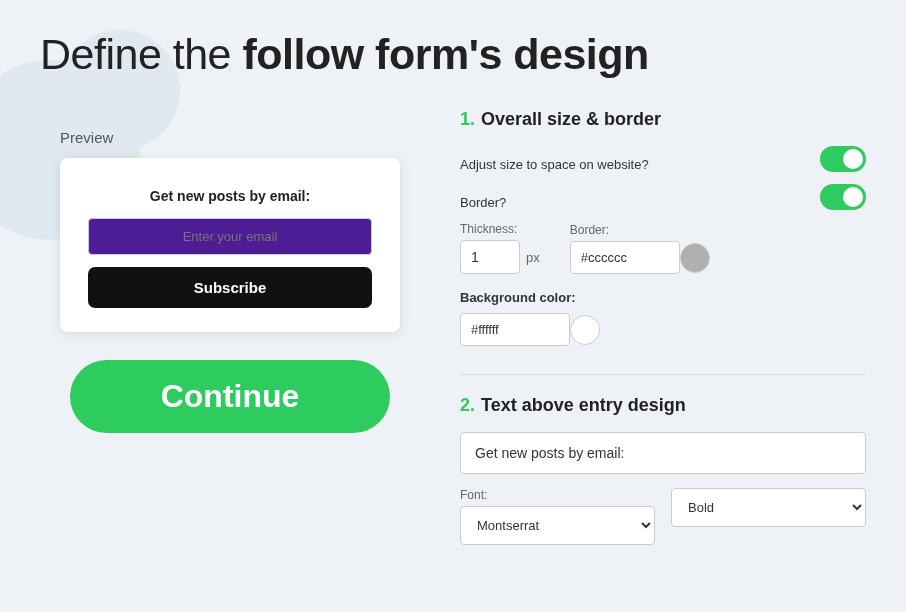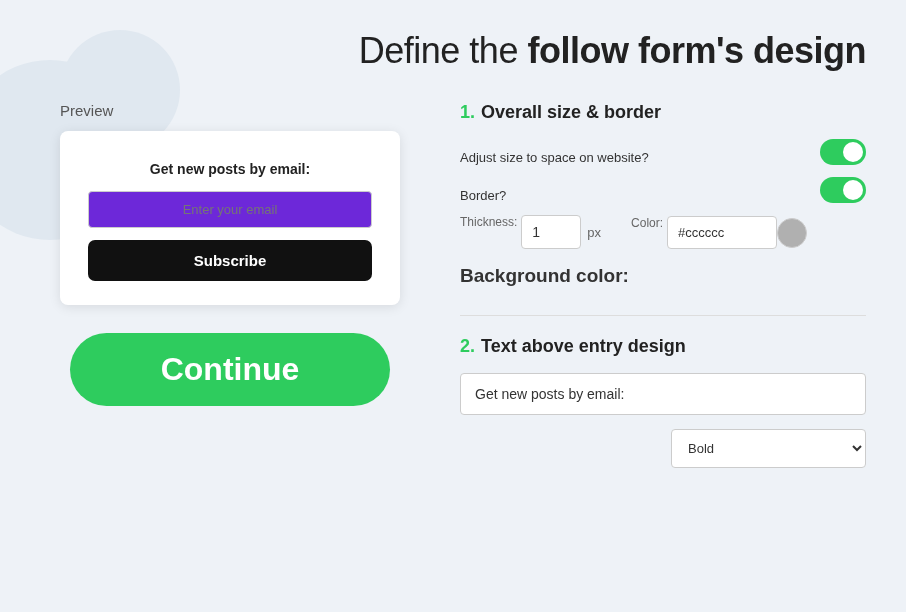--- a/index.html
+++ b/index.html
@@ -40,22 +40,22 @@
 
     .page-container {
       position: relative;
       width: 906px;
       min-height: 612px;
       padding: 30px 40px;
     }
 
     
     .page-title {
-      text-align: right;
-      font-size: 36px;
+      text-align: left;
+      font-size: 43px;
       font-weight: 300;
       color: #222;
       margin-bottom: 30px;
       letter-spacing: -0.5px;
     }
     .page-title strong {
       font-weight: 800;
     }
 
     .content-area {
@@ -65,20 +65,21 @@
     }
 
     
     .left-panel {
       width: 380px;
       flex-shrink: 0;
       display: flex;
       flex-direction: column;
       align-items: center;
       position: relative;
+      margin-top: 20px;
     }
 
     .preview-label {
       font-size: 15px;
       color: #555;
       margin-bottom: 12px;
       align-self: flex-start;
       margin-left: 20px;
     }
 
@@ -101,21 +102,21 @@
     .preview-email-input {
       width: 100%;
       border: 1px solid #ccc;
       border-radius: 4px;
       padding: 10px 14px;
       font-size: 13px;
       color: #aaa;
       text-align: center;
       margin-bottom: 12px;
       outline: none;
-      background: #6d28d9;
+      background: #4c1d95;
     }
 
     .preview-subscribe-btn {
       width: 100%;
       background: #111;
       color: #fff;
       border: none;
       border-radius: 7px;
       padding: 12px;
       font-size: 15px;
@@ -203,21 +204,21 @@
 
     .thickness-color-row {
       display: flex;
       gap: 30px;
       align-items: flex-end;
       margin-top: 8px;
     }
 
     .field-group {
       display: flex;
-      flex-direction: row;
+      flex-direction: column;
       gap: 4px;
     }
 
     .field-sublabel {
       font-size: 12px;
       color: #666;
     }
 
     .thickness-input-row {
       display: flex;
@@ -270,21 +271,21 @@
     .color-swatch.white {
       background: #fff;
       border: 1px solid #ccc;
     }
 
     .bg-color-section {
       margin-top: 16px;
     }
 
     .bg-color-label {
-      font-size: 19px;
+      font-size: 13px;
       font-weight: 600;
       color: #333;
       margin-bottom: 8px;
     }
 
     
     .text-input-full {
       width: 100%;
       border: 1px solid #ccc;
       border-radius: 4px;
@@ -382,45 +383,56 @@
         <div class="thickness-color-row">
           <div class="field-group">
             <span class="field-sublabel">Thickness:</span>
             <div class="thickness-input-row">
               <input class="thickness-input" type="text" value="1" style="">
               <span class="px-label">px</span>
             </div>
           </div>
 
           <div class="field-group">
-            <span class="field-sublabel">Color:</span>
+            <span class="field-sublabel">Border:</span>
             <div class="color-input-row">
               <input class="color-text-input" type="text" value="#cccccc" style="">
               <div class="color-swatch gray"></div>
             </div>
           </div>
         </div>
 
         <div class="bg-color-section">
           <div class="bg-color-label">Background color:</div>
+          <div class="color-input-row">
+            <input class="color-text-input" type="text" value="#ffffff" style="">
+            <div class="color-swatch white"></div>
+          </div>
         </div>
       </div>
 
       <hr class="divider">
 
       <div class="section">
         <div class="section-heading">
           <span class="section-number">2.</span>
           <span>Text above entry design</span>
         </div>
 
         <input class="text-input-full" type="text" value="Get new posts by email:" style="">
 
         <div class="font-style-row">
           <div class="font-field">
+            <span class="font-field-label">Font:</span>
+            <select class="font-select">
+              <option>Montserrat</option>
+              <option>Arial</option>
+              <option>Georgia</option>
+              <option>Verdana</option>
+            </select>
           </div>
           <div class="font-field">
             <select class="font-select">
               <option>Bold</option>
               <option>Regular</option>
               <option>Italic</option>
               <option>Bold Italic</option>
             </select>
           </div>
         </div>

